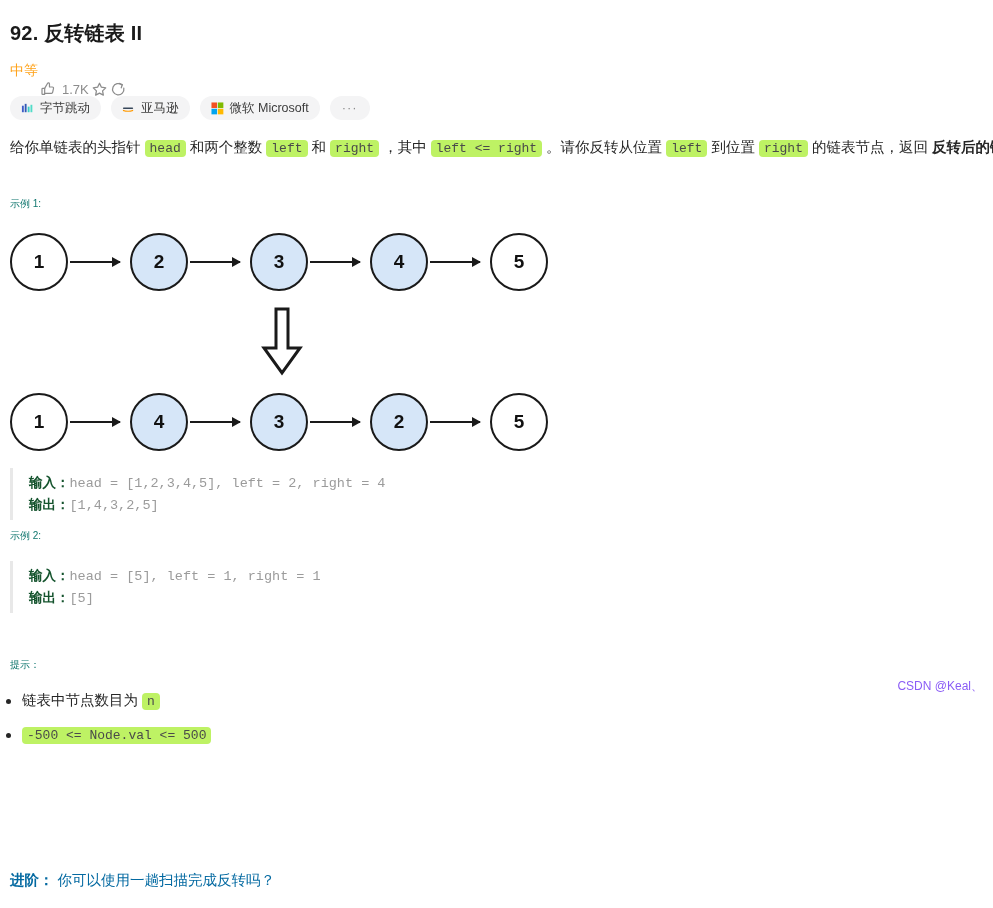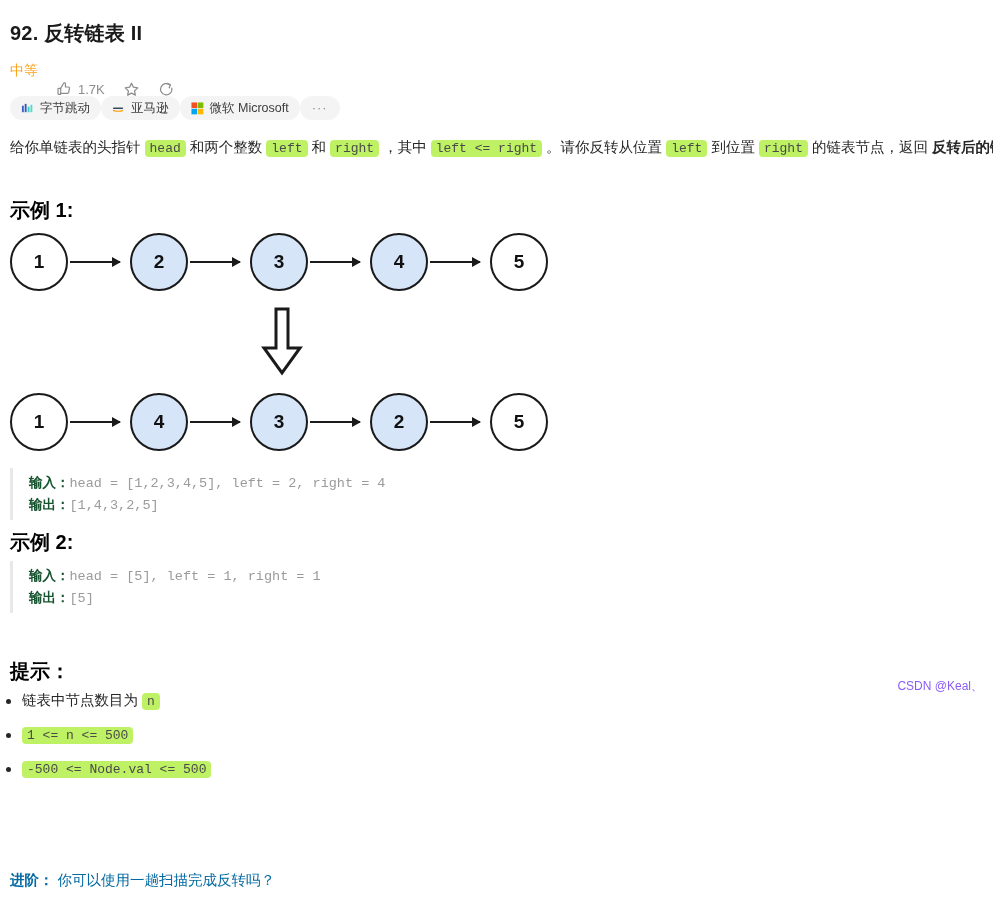--- a/index.html
+++ b/index.html
@@ -35,21 +35,21 @@
     white-space: nowrap;
   }
 
   
   .meta-row {
     position: absolute;
     left: 10px;
     top: 60px;
     display: flex;
     align-items: center;
-    gap: 18px;
+    gap: 2px;
     height: 22px;
   }
   .difficulty {
     font-size: 14px;
     color: #ffa116;
     font-weight: 500;
   }
   .meta-item {
     display: flex;
     align-items: center;
@@ -60,20 +60,21 @@
   }
   .icon-svg { display: block; }
 
   
   .tags-row {
     position: absolute;
     left: 10px;
     top: 96px;
     display: flex;
     align-items: flex-start;
+    gap: 10px;
   }
   .tag {
     display: flex;
     align-items: center;
     gap: 6px;
     background: #f4f4f5;
     border-radius: 12px;
     padding: 4px 11px;
     font-size: 12.5px;
     color: #3c3c3c;
@@ -107,23 +108,23 @@
     padding: 1px 5px;
     font-size: 13px;
     color: #4a4a4a;
   }
   .b { font-weight: 700; }
 
   
   .ex-heading {
     position: absolute;
     left: 10px;
-    font-size: 20px;
-    font-weight: 700;
-    color: #000000;
+    font-size: 10px;
+    font-weight: 400;
+    color: #0f766e;
   }
   #ex1-heading { top: 197px; }
   #ex2-heading { top: 529px; }
   #hint-heading { top: 658px; }
 
   
   .diagram {
     position: absolute;
     left: 0px;
     top: 225px;
@@ -362,21 +363,20 @@
 
   <div class="ex-heading" id="ex2-heading">示例 2:</div>
 
   <div class="codeblock" id="ex2-code"><span class="lbl">输入：</span><span>head = [5], left = 1, right = 1</span>
 <span class="lbl">输出：</span><span>[5]</span></div>
 
   <div class="ex-heading" id="hint-heading">提示：</div>
 
   <ul class="hints">
     <li><span>链表中节点数目为 </span><code class="chip">n</code></li>
-    <li><code class="chip">1 &lt;= n &lt;= 500</code></li>
     <li><code class="chip">-500 &lt;= Node.val &lt;= 500</code></li>
   </ul>
 
   <div class="followup"><span class="fu-label">进阶：</span><span> 你可以使用一趟扫描完成反转吗？</span></div>
 
   <div class="watermark">CSDN @Keal、</div>
 
 </div>
 
 </body></html>

